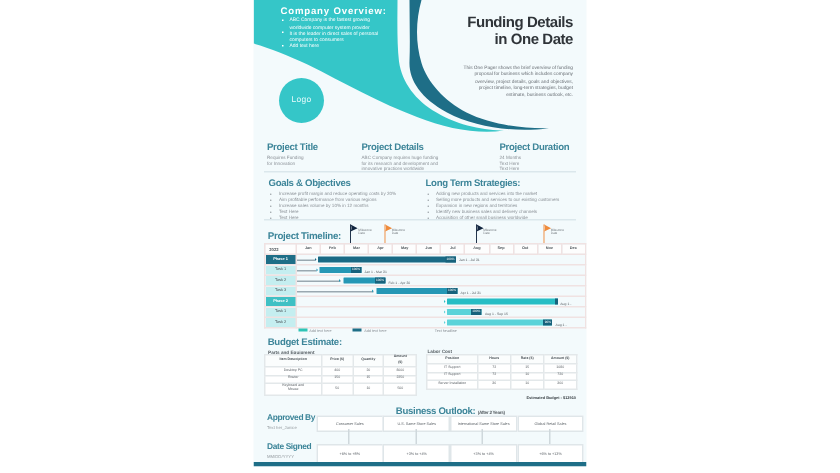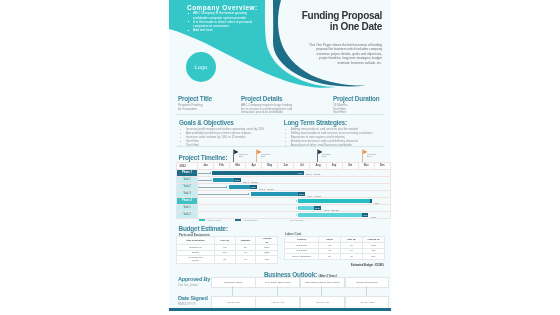--- a/index.html
+++ b/index.html
@@ -88,21 +88,21 @@
       <path data-name="dark-teal-arc" d="M112,0 C108,14 108,29 112,42 C116,55 127,67 142,75 C158,83 180,86 197,85.5 C174,88.5 148,85 129,75 C111,65 103.5,53 104,41 C104.5,28 104,14 104,0 Z" fill="#1e6e87"></path>
     </svg>
     <div class="co-title" data-name="company-overview-title">Company Overview:</div>
     <ul class="co-list" data-name="company-overview-list">
       <li data-name="list-item">ABC Company is the fastest growing worldwide computer system provider</li>
       <li data-name="list-item">It is the leader in direct sales of personal computers to consumers</li>
       <li data-name="list-item">Add text here</li>
     </ul>
     <div class="logo" data-name="logo">Logo</div>
     <div class="maintitle" data-name="page-title">
-      <div data-name="page-title-line">Funding Proposal</div>
+      <div data-name="page-title-line">Funding Details</div>
       <div data-name="page-title-line">in One Date</div>
     </div>
     <div class="subtitle" data-name="page-subtitle">
       <div data-name="page-subtitle-line">This One Pager shows the brief overview of funding</div>
       <div data-name="page-subtitle-line">proposal for business which includes company</div>
       <div data-name="page-subtitle-line">overview, project details, goals and objectives,</div>
       <div data-name="page-subtitle-line">project timeline, long-term strategies, budget</div>
       <div data-name="page-subtitle-line">estimate, business outlook, etc.</div>
     </div>
   </div>

